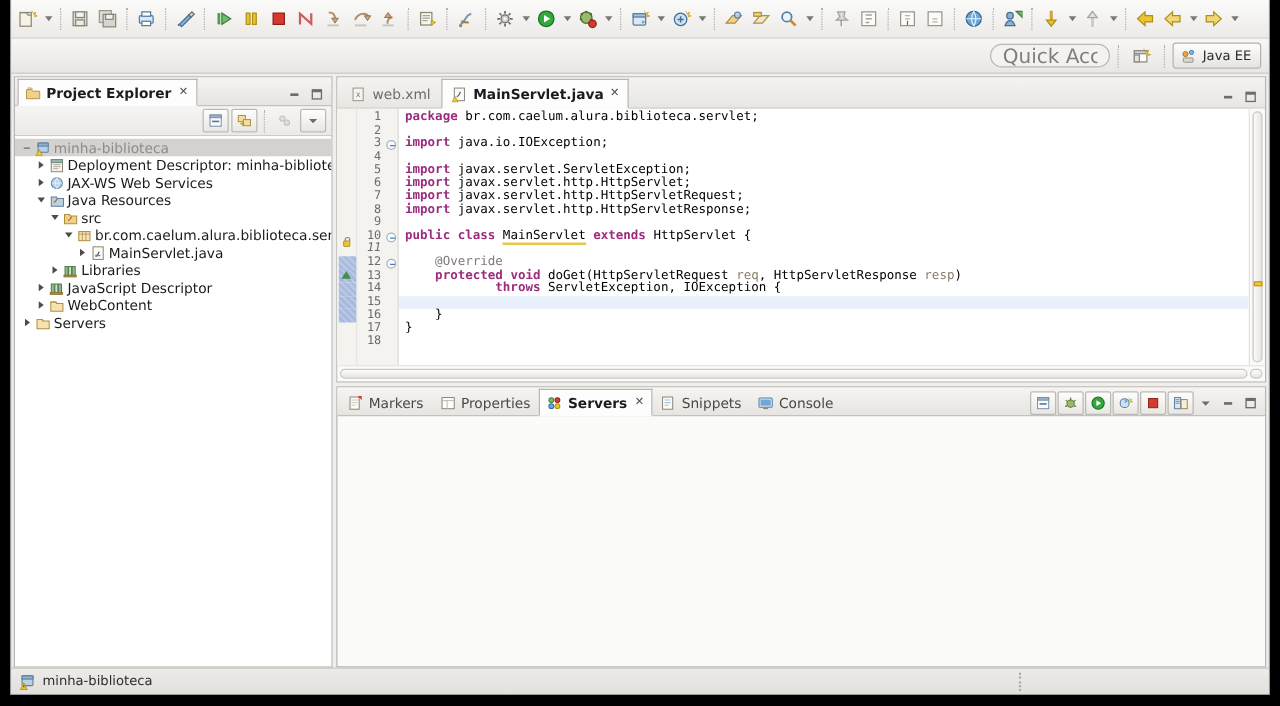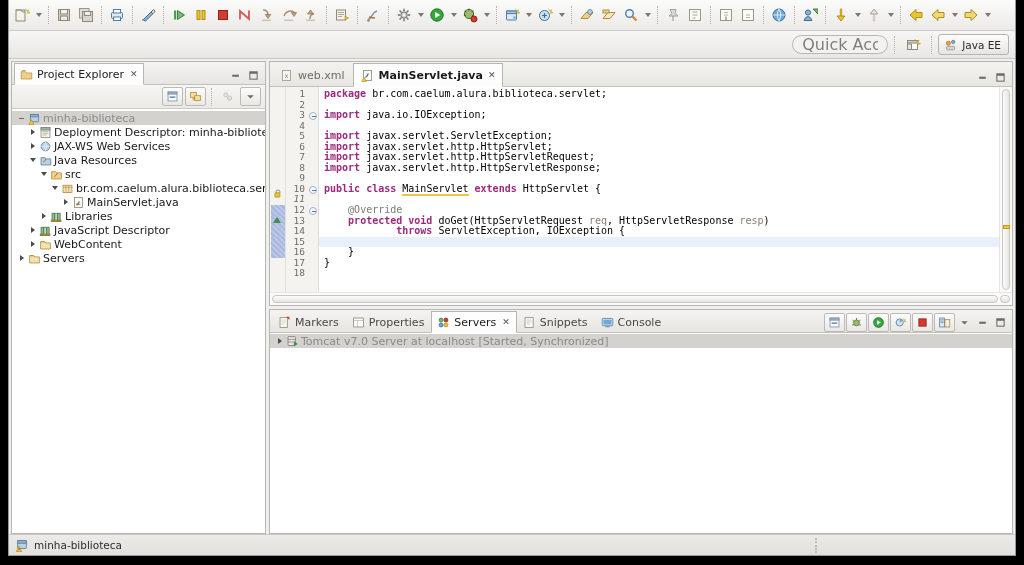--- a/index.html
+++ b/index.html
@@ -122,21 +122,21 @@
     border: 1px solid transparent;
     border-bottom: none;
     position: relative;
     top: 1px;
   }
   .vtab.active {
     background: #fdfdfd;
     border-color: #b8b6b1;
     border-bottom: 1px solid #fdfdfd;
     color: #1c1c1c;
-    font-weight: normal;
+    font-weight: bold;
   }
   .vtab .close {
     font-size: 9px; color: #55534f;
     margin-left: 2px;
   }
   .part-tools {
     margin-left: auto;
     display: flex; align-items: center;
     padding-right: 3px; gap: 1px;
   }
@@ -1018,34 +1018,20 @@
                 </svg>
             </div>
             <div class="ptool">
               <svg width="13" height="13" viewBox="0 0 16 16">
                 <rect x="3.5" y="3.5" width="9" height="9" fill="none" stroke="#6e6c68" stroke-width="1.3"></rect>
                 <rect x="3.5" y="3.5" width="9" height="2.4" fill="#6e6c68"></rect>
               </svg>
             </div>
           </div>
         </div>
-        <div id="servers-list">
-            <div class="srow sel">
-              <div style="width: 4px; min-width: 4px;"></div>
-              <div class="tw closed"></div>
-              <div class="ticon">
-                <svg width="13" height="13" viewBox="0 0 16 16">
-                  <rect x="2.5" y="2" width="9" height="11" rx="1" fill="#e8e6e0" stroke="#7a7870"></rect>
-                  <path d="M2.5 5.5h9M2.5 8.5h9" stroke="#7a7870" stroke-width=".8"></path>
-                  <path d="M10 9 l4 2 -4 2z" fill="#34a83a" stroke="#1d6f22" stroke-width=".6"></path>
-                </svg>
-              </div>
-              <span class="tlabel">Tomcat v7.0 Server at localhost  [Started, Synchronized]</span>
-            </div>
-          </div>
       </div>
 
     </div>
   </div>
 
   <div id="statusbar">
     <div id="status-proj">
       <svg width="14" height="14" viewBox="0 0 16 16">
         <rect x="3" y="3" width="10" height="9" rx="1" fill="#bcd0e4" stroke="#5d7fa0"></rect>
         <rect x="3" y="3" width="10" height="3" fill="#8fb0cf" stroke="#5d7fa0"></rect>

